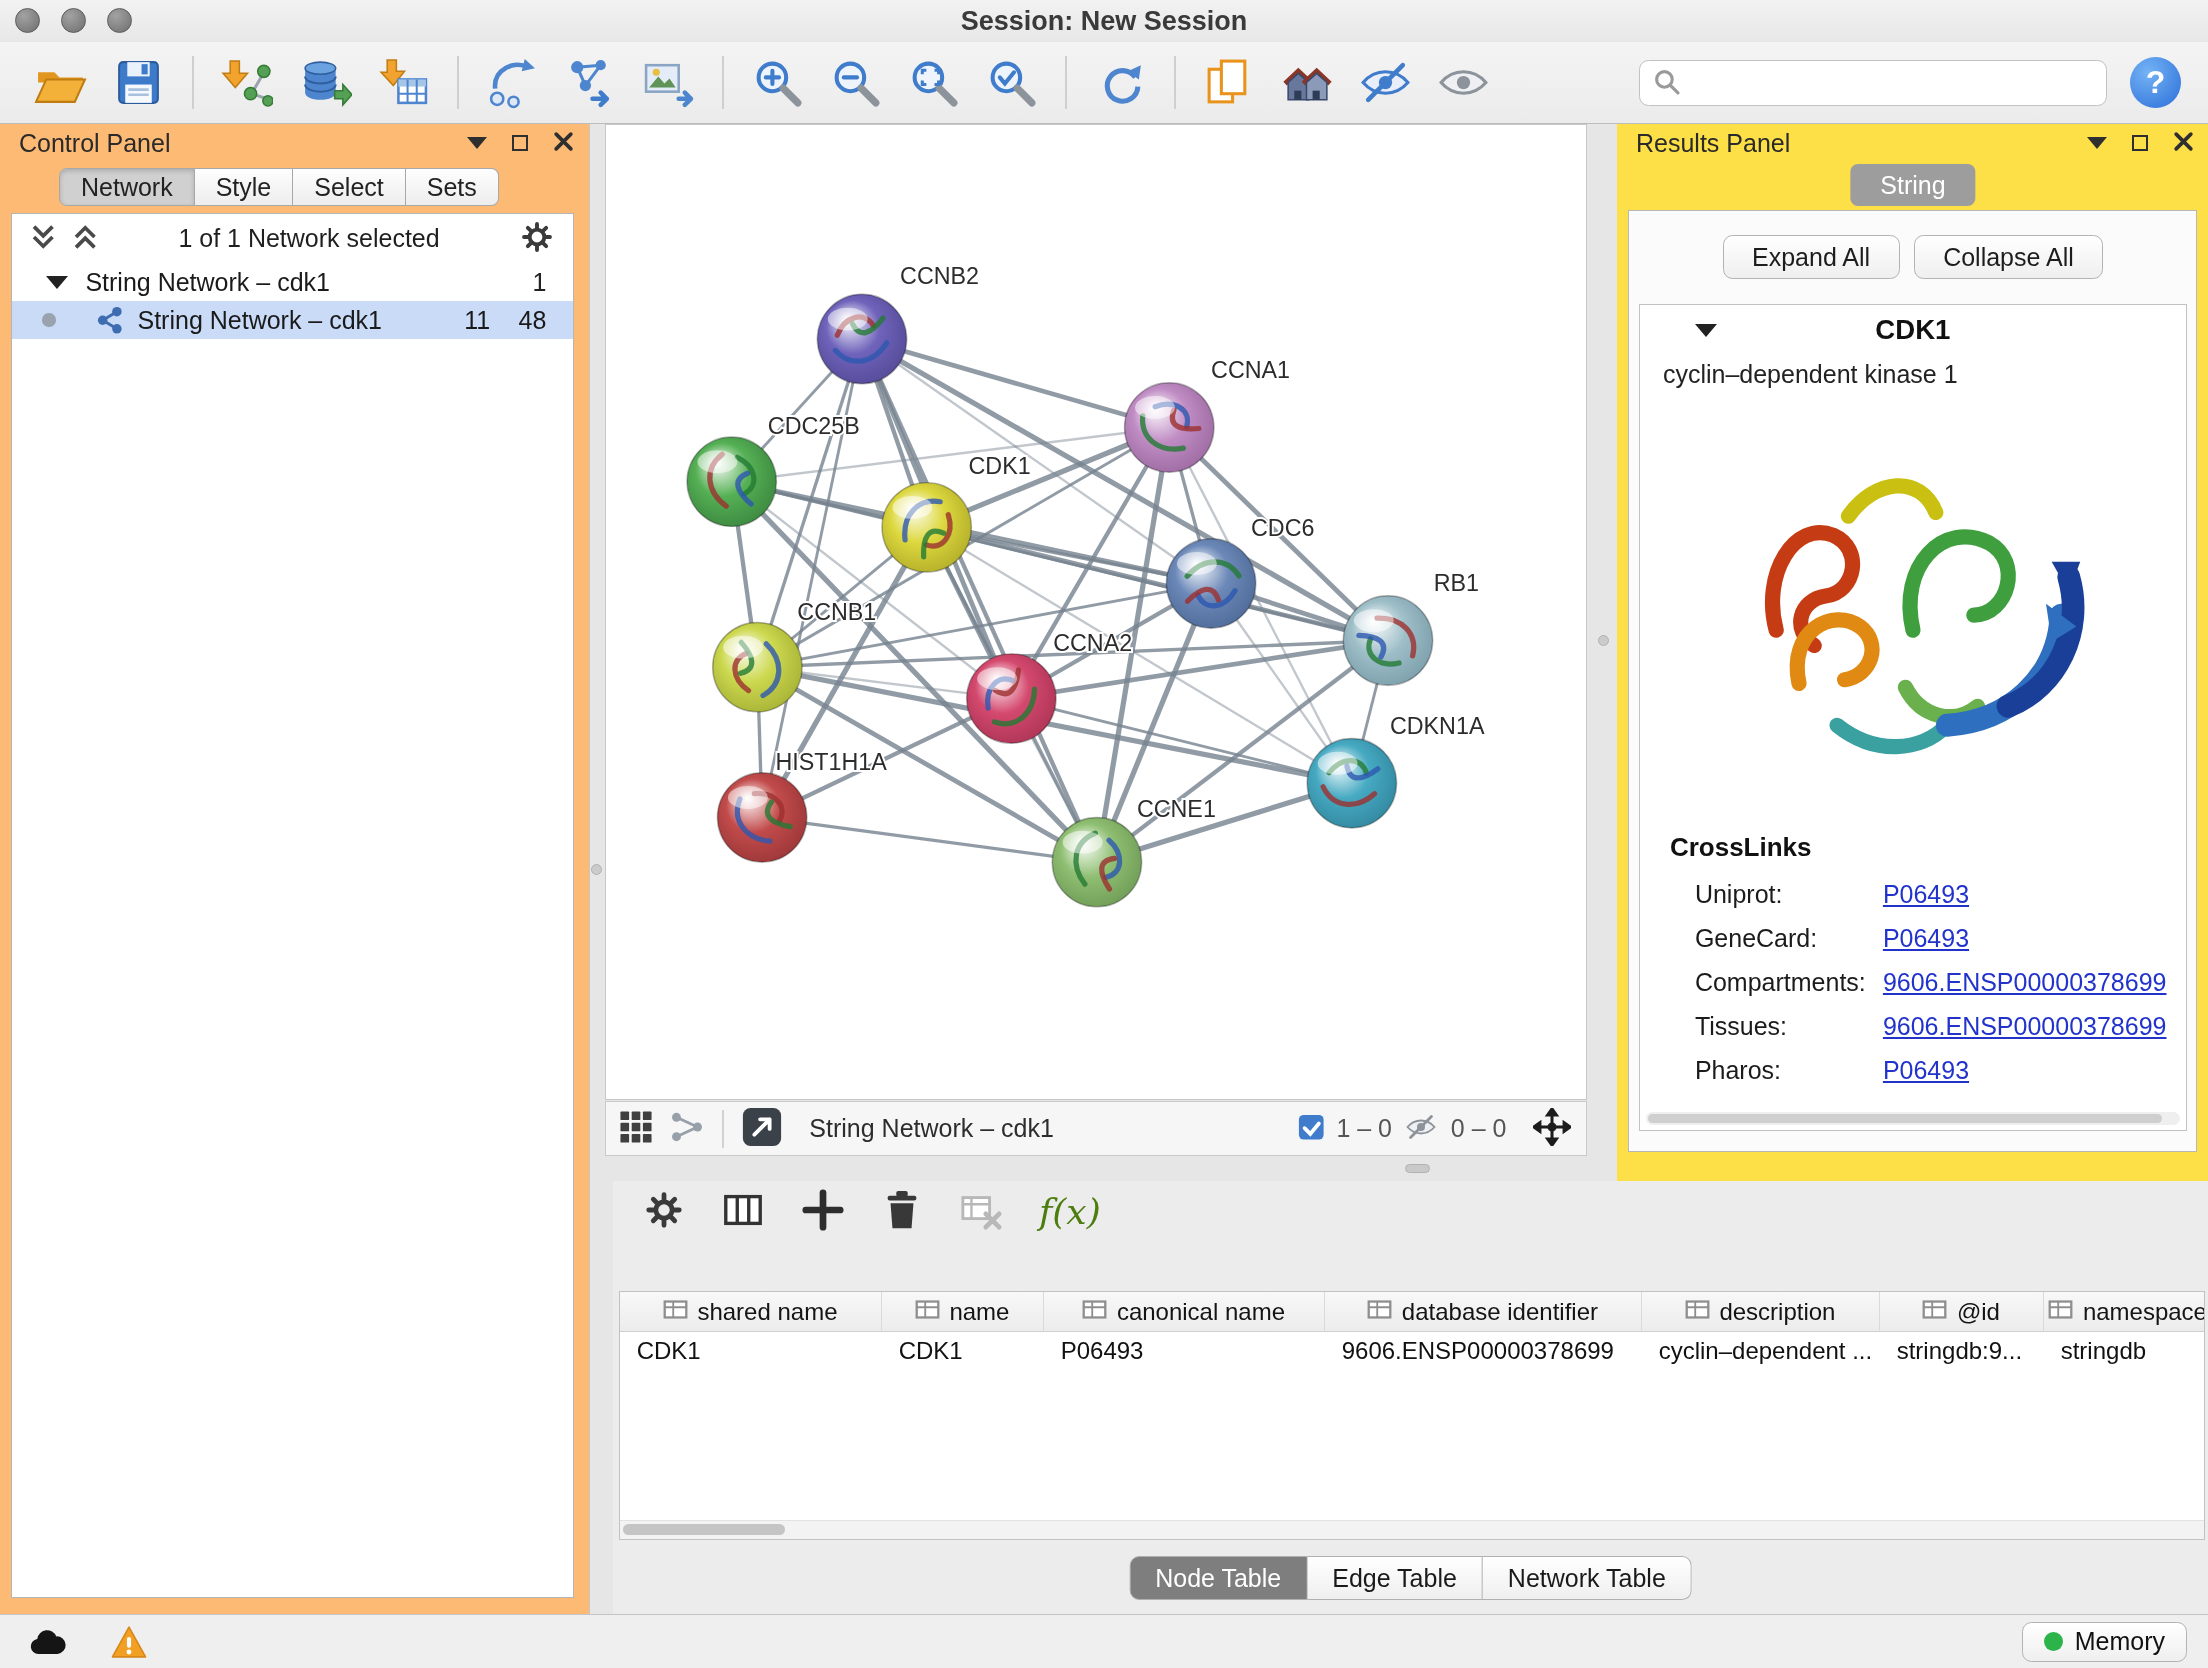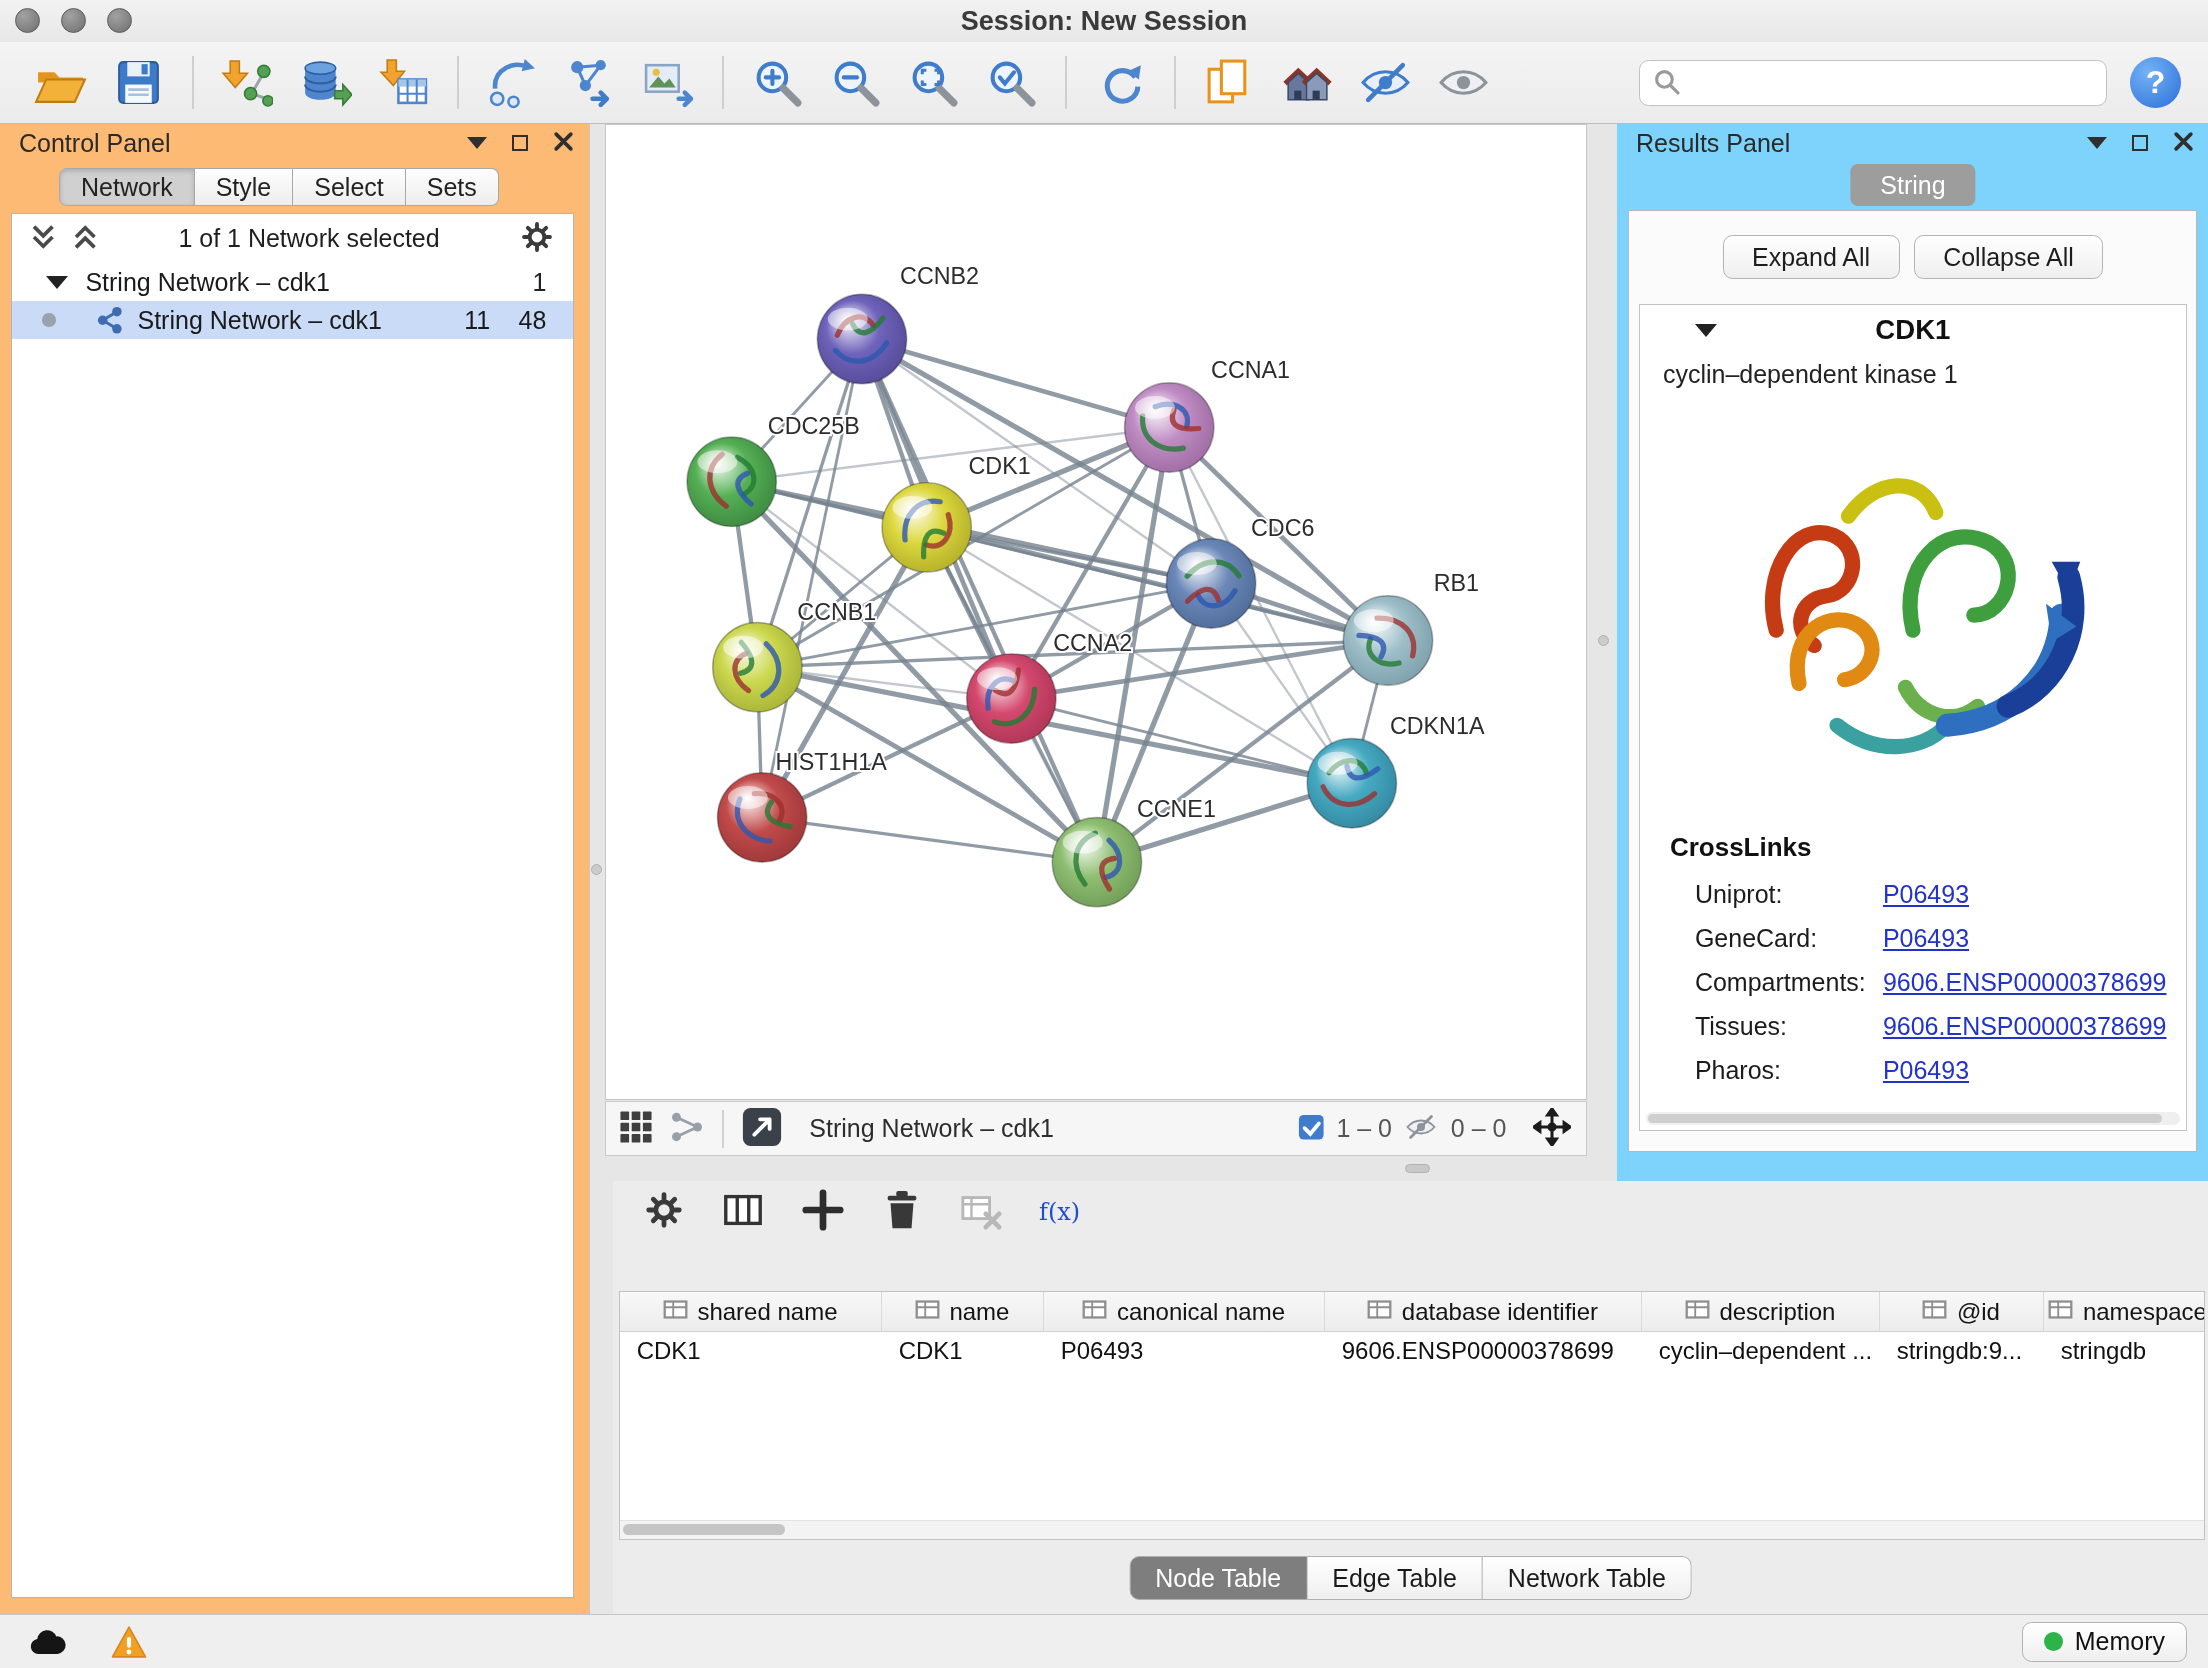--- a/index.html
+++ b/index.html
@@ -66,21 +66,21 @@
   .nlabel{font-size:24.5px;fill:#2c2c2c;paint-order:stroke;stroke:#ffffff;stroke-width:4px;
     font-family:"Liberation Sans",sans-serif}
   .canvasbar{position:absolute;left:605px;top:1101px;width:982px;height:55px;background:#f6f6f6;
     border:1.9px solid #c9c9c9;display:flex;align-items:center;padding:0 11.4px;gap:13.3px}
   .cbsep{width:1.9px;height:38px;background:#d2d2d2;margin:0 3.8px}
   .cb-title{font-size:25px;color:#2d2d2d;margin-left:13.3px}
   .cb-right{margin-left:auto;display:flex;align-items:center;gap:11.4px;margin-right:3.8px}
   .cb-count{font-size:25px;color:#555}
 
   
-  .rpanel{position:absolute;left:1617px;top:124px;width:592px;height:1058px;background:#7dd3fc}
+  .rpanel{position:absolute;left:1617px;top:124px;width:592px;height:1058px;background:#fde047}
   .rbadge{position:absolute;top:40px;left:50%;transform:translateX(-50%);
     background:#9d9d9d;color:#fff;font-size:25px;padding:6.7px 30px;border-radius:7.6px}
   .rcard{position:absolute;left:11.4px;top:86px;width:569px;height:942px;background:#fbfbfb;border:1.9px solid #b8b8b8}
   .rbuttons{display:flex;justify-content:center;gap:14px;margin-top:24px}
   .rbtn{height:44px;padding:0 28.5px;font-size:25px;display:flex;align-items:center;color:#1d1d1d;
     background:linear-gradient(#fff,#efefef);border:1.9px solid #b3b3b3;border-radius:9.5px}
   .rsection{margin:25px 9.5px 0;border:1.9px solid #c2c2c2;background:#fff;height:827px;position:relative}
   .rsec-head{height:49px;display:flex;align-items:center;justify-content:center;position:relative}
   .rsec-tri{position:absolute;left:55px;top:19px;width:0;height:0;
     border-left:11.4px solid transparent;border-right:11.4px solid transparent;border-top:13.3px solid #222}
@@ -90,21 +90,21 @@
   .xhead{font-size:26px;font-weight:bold;color:#111;margin:21px 0 9.5px 30px}
   .xrow{display:flex;height:44px;align-items:center;font-size:25px}
   .xlabel{margin-left:55px;width:188px;color:#1b1b1b}
   .xval{color:#2233cc;text-decoration:underline}
   .rscroll{position:absolute;left:5.7px;right:5.7px;bottom:4.8px;height:13.3px;background:#efefef;border-radius:6.7px}
   .rthumb{position:absolute;left:2.9px;top:1.9px;height:9.5px;width:96%;background:#cfcfcf;border-radius:4.8px}
 
   
   .tpanel{position:absolute;left:613px;top:1181px;width:1595px;height:433px;background:#ececec}
   .ttool{display:flex;align-items:center;gap:36px;height:61px;padding-left:30px}
-  .fx{font-family:"DejaVu Serif","Liberation Serif",serif;font-size:24px;color:#1d4ed8}
+  .fx{font-family:"DejaVu Serif","Liberation Serif",serif;font-style:italic;font-size:36px;color:#4d7c0f}
   .tbox{position:absolute;left:5.7px;top:110px;width:1586px;height:249px;background:#fff;border:1.9px solid #c2c2c2;overflow:hidden}
   .thead{display:flex;height:40px;background:linear-gradient(#f8f8f8,#ececec);border-bottom:1.9px solid #d0d0d0}
   .th{display:flex;align-items:center;justify-content:center;gap:9.5px;font-size:24px;color:#141414;
     border-right:1.9px solid #dadada;flex:none;white-space:nowrap;overflow:hidden}
   .trr{display:flex;height:38px;align-items:center}
   .td{font-size:24px;color:#111;padding-left:17px;flex:none;white-space:nowrap;overflow:hidden}
   .tscroll{position:absolute;left:0;right:0;bottom:0;height:19px;background:#f3f3f3;border-top:1.9px solid #e2e2e2}
   .tthumb{position:absolute;left:3.8px;top:2.9px;width:162px;height:11.4px;border-radius:5.7px;background:#c5c5c5}
   .ttabs{position:absolute;left:50%;top:375px;transform:translateX(-50%);display:flex}
   .ttab{height:44px;font-size:25px;padding:0 25px;display:flex;align-items:center;color:#1a1a1a;

